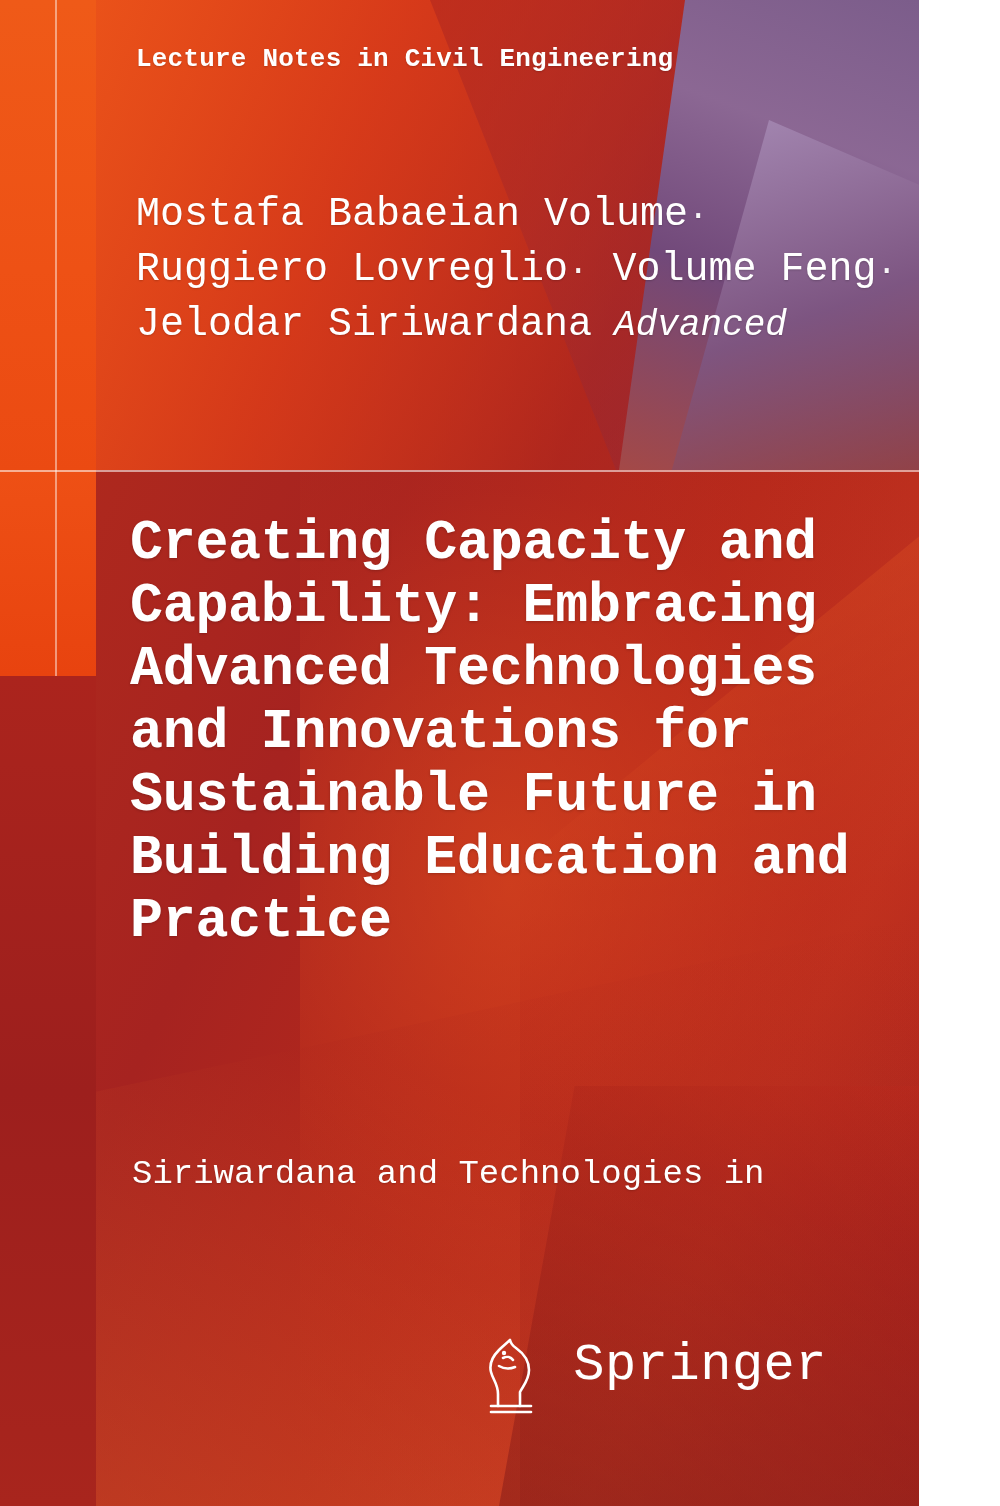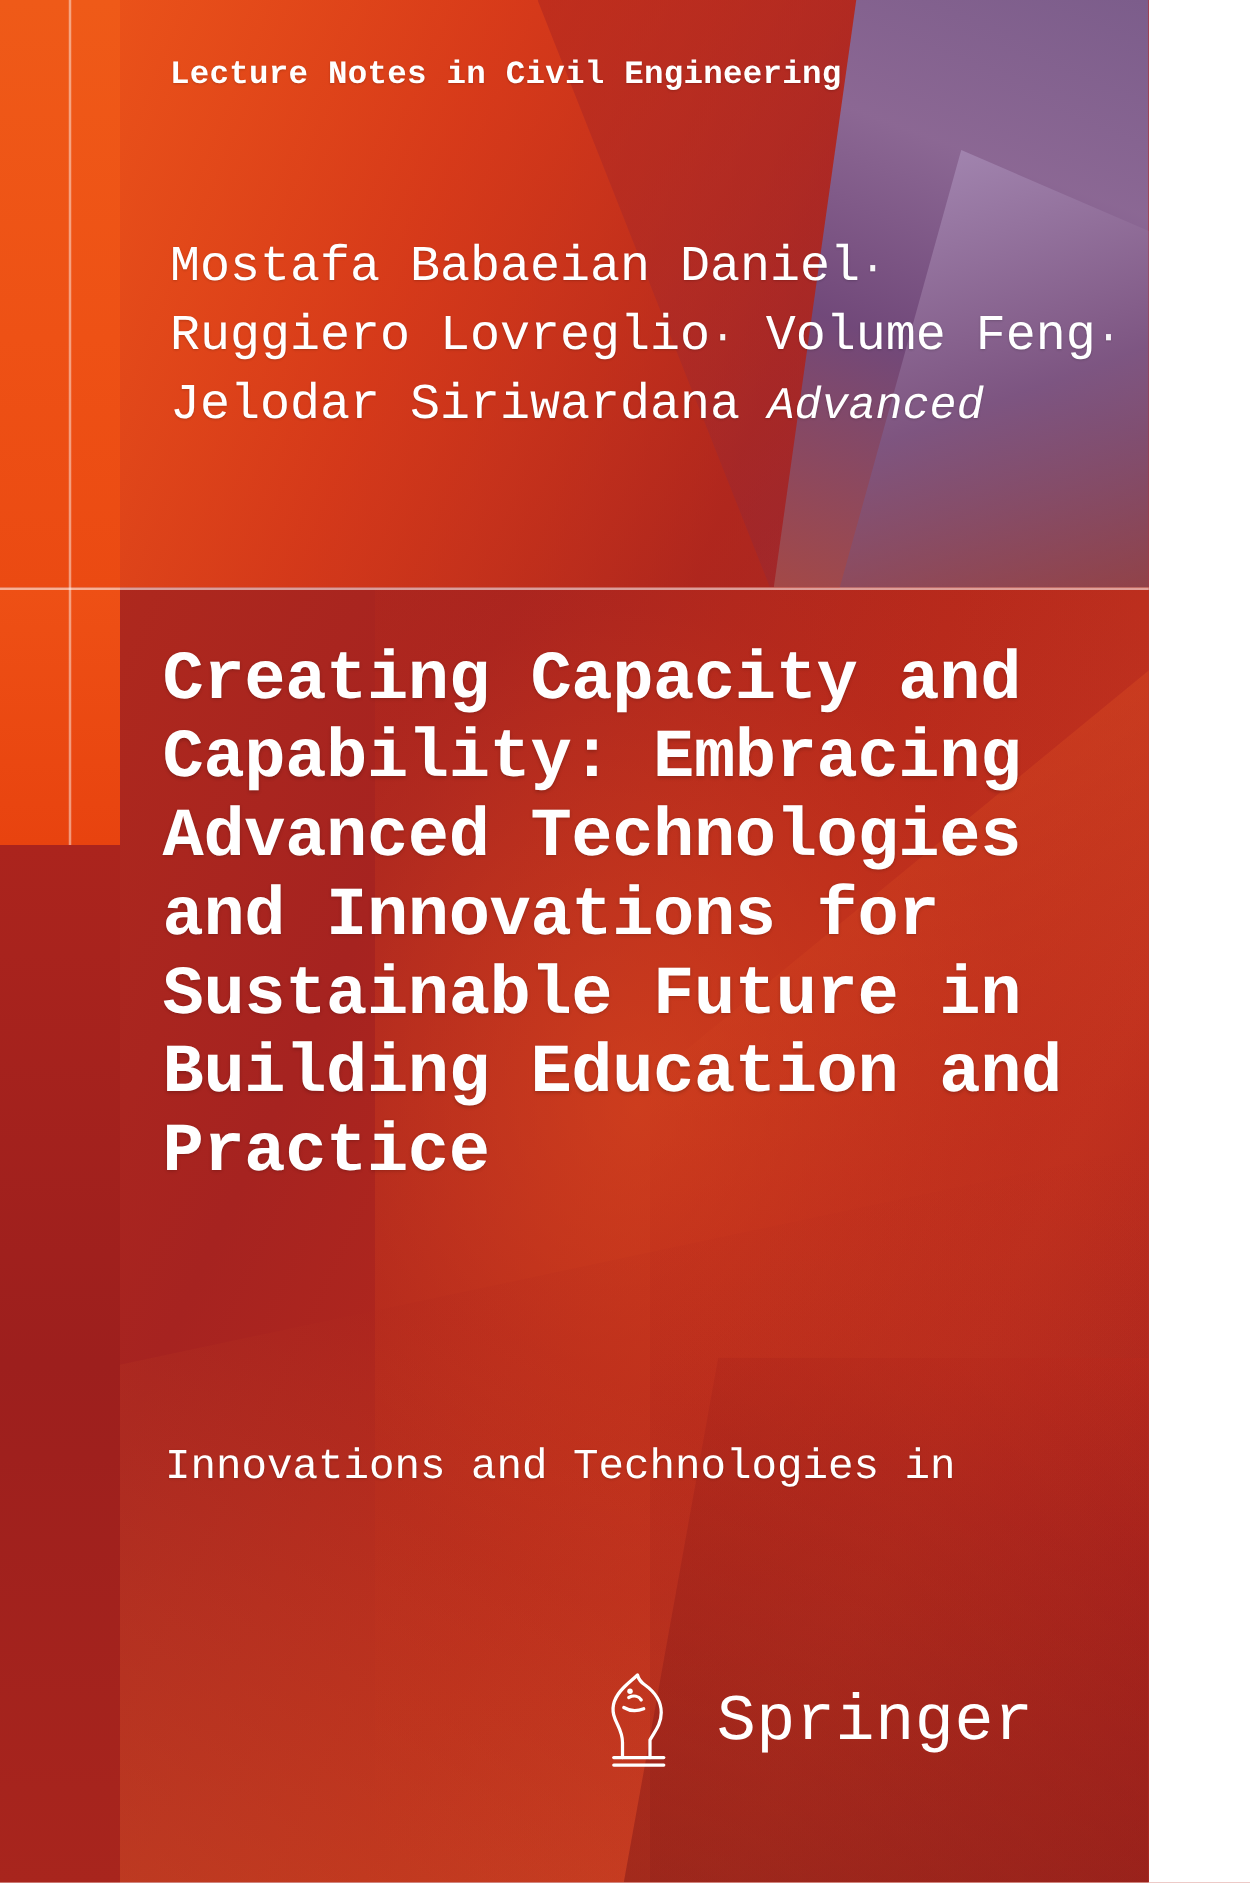--- a/index.html
+++ b/index.html
@@ -171,21 +171,21 @@
     font-weight: 400;
     line-height: 48px;
     text-shadow: 0 1px 2px rgba(0,0,0,0.18);
   }
 
   .springer {
     position: absolute;
     right: 92px;
     bottom: 88px;
     display: flex;
-    align-items: center;
+    align-items: flex-start;
     gap: 30px;
   }
   .springer-name {
     font-size: 52px;
     font-weight: 400;
     letter-spacing: 0.5px;
   }
   .knight {
     width: 66px;
     height: 82px;
@@ -212,35 +212,35 @@
   <div class="bg-orange-block"></div>
   <div class="bg-left-strip"></div>
 
   <div class="rule-h"></div>
   <div class="rule-v"></div>
 
   <div class="series">Lecture Notes in Civil Engineering</div>
 
   <div class="editors">
     <div>
-      <span>Mostafa Babaeian Daniel</span><span class="sep">·</span>
+      <span>Mostafa Babaeian Volume</span><span class="sep">·</span>
     </div>
     <div>
       <span>Ruggiero Lovreglio</span><span class="sep">·</span>
       <span>Volume Feng</span><span class="sep">·</span>
     </div>
     <div>
       <span>Jelodar Siriwardana</span><span class="editors-label">Advanced</span>
     </div>
   </div>
 
   <div class="title">Creating Capacity and Capability: Embracing Advanced Technologies and Innovations for Sustainable Future in Building Education and Practice</div>
 
   <div class="subtitle">
-    <div>Innovations and Technologies in</div>
+    <div>Siriwardana and Technologies in</div>
   </div>
 
   <div class="springer">
     <div class="knight">
       <svg viewBox="0 0 66 82" width="66" height="82" aria-hidden="true">
         <g fill="none" stroke="#ffffff" stroke-width="2.6" stroke-linejoin="round" stroke-linecap="round">
           <path d="M21 70 V58 C21 48 16 44 14 36 C12 28 16 20 22 14 C26 10 30 7 33 4 C34 8 36 10 39 12 C46 17 52 24 52 34 C52 44 46 50 43 56 V70"></path>
           <path d="M14 70 H54"></path>
           <path d="M14 76 H54"></path>
           <path d="M26 22 C30 20 34 21 36 24"></path>

